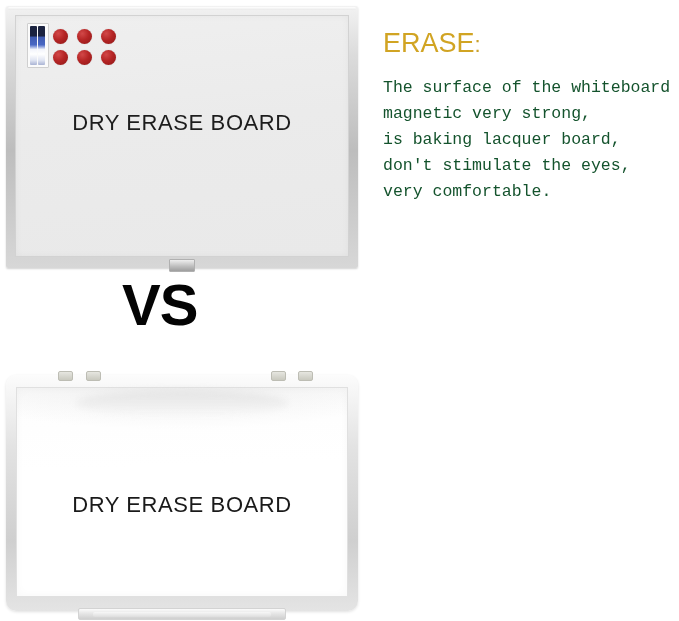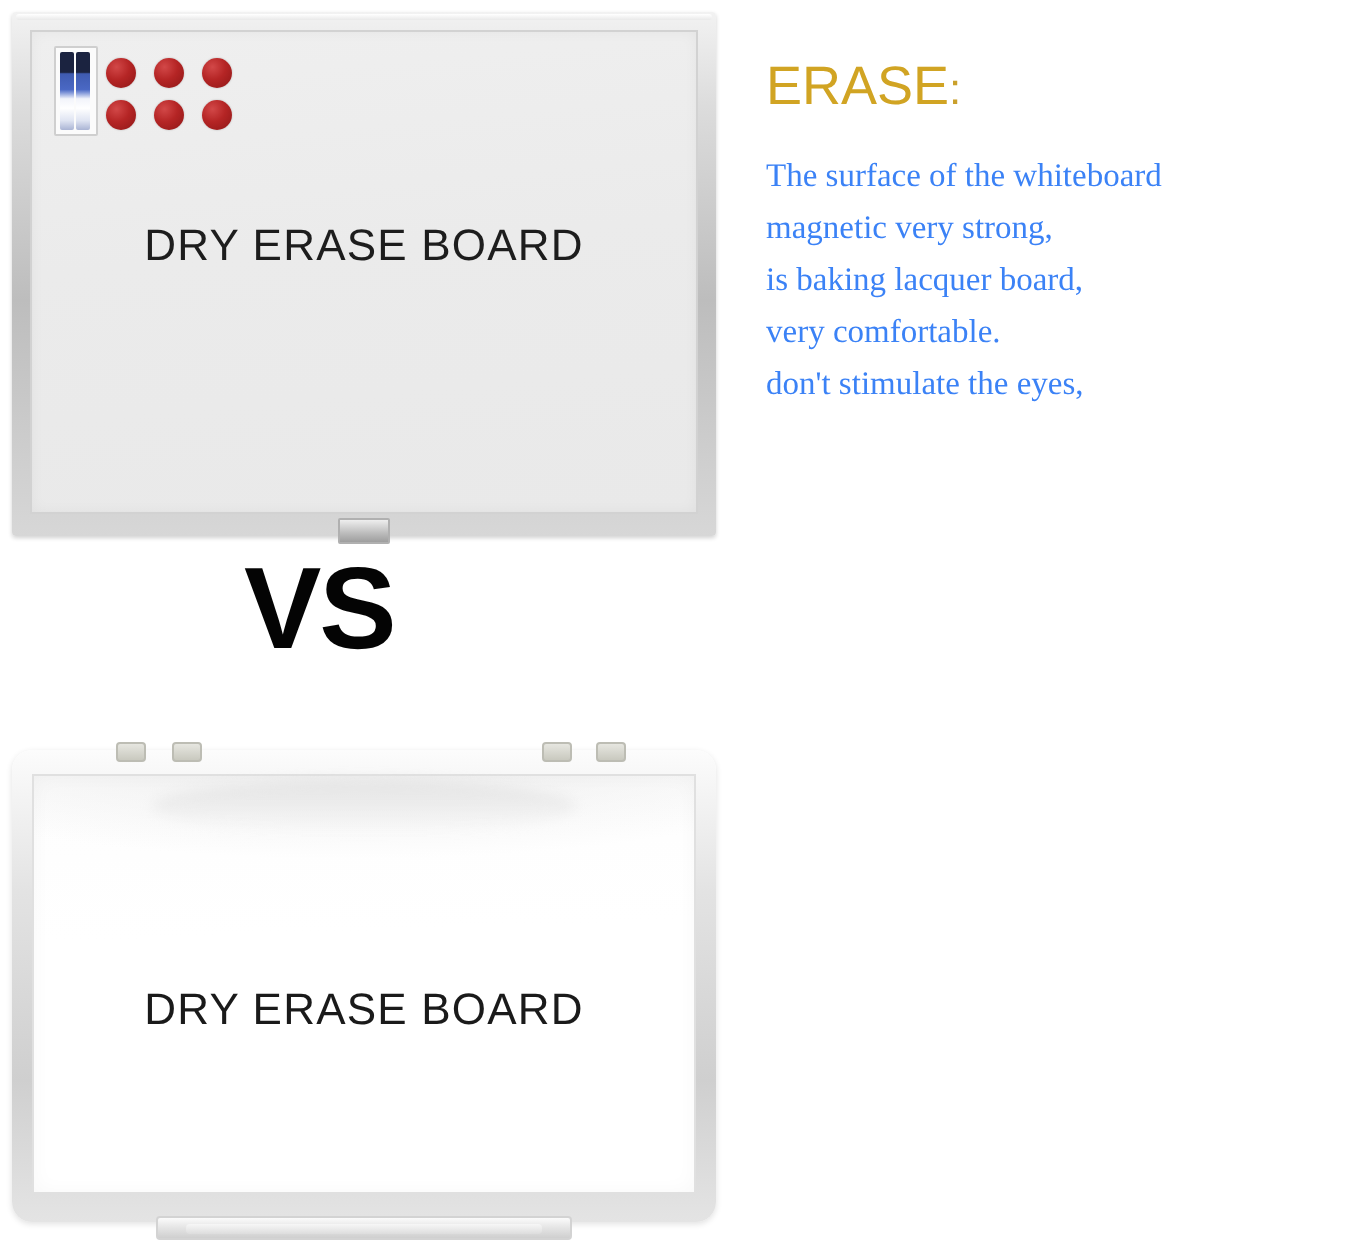--- a/index.html
+++ b/index.html
@@ -238,22 +238,22 @@
     white-space: nowrap;
   }
   .copy-heading .colon {
     color: #caa02b;
     font-size: 22px;
   }
   .copy-body {
     margin-top: 18px;
     font-size: 16.5px;
     line-height: 26px;
-    color: #3b82f6;
-    font-family: Liberation Serif, serif;
+    color: #14532d;
+    font-family: Liberation Mono, monospace;
   }
   .copy-body div { white-space: nowrap; }
 </style>
 </head>
 <body>
 
 <div class="page">
 
   <div class="panel panel-top">
 
@@ -281,22 +281,22 @@
     </div>
 
     <div class="copy copy-ours">
       <div class="copy-heading">
         <span>ERASE</span><span class="colon">:</span>
       </div>
       <div class="copy-body">
         <div>The surface of the whiteboard</div>
         <div>magnetic very strong,</div>
         <div>is baking lacquer board,</div>
+        <div>don't stimulate the eyes,</div>
         <div>very comfortable.</div>
-        <div>don't stimulate the eyes,</div>
       </div>
     </div>
   </div>
 
   <div class="vs-text">VS</div>
 
   <div class="panel panel-bottom">
 
     <div class="board-others">
       <div class="frame-others"></div>

